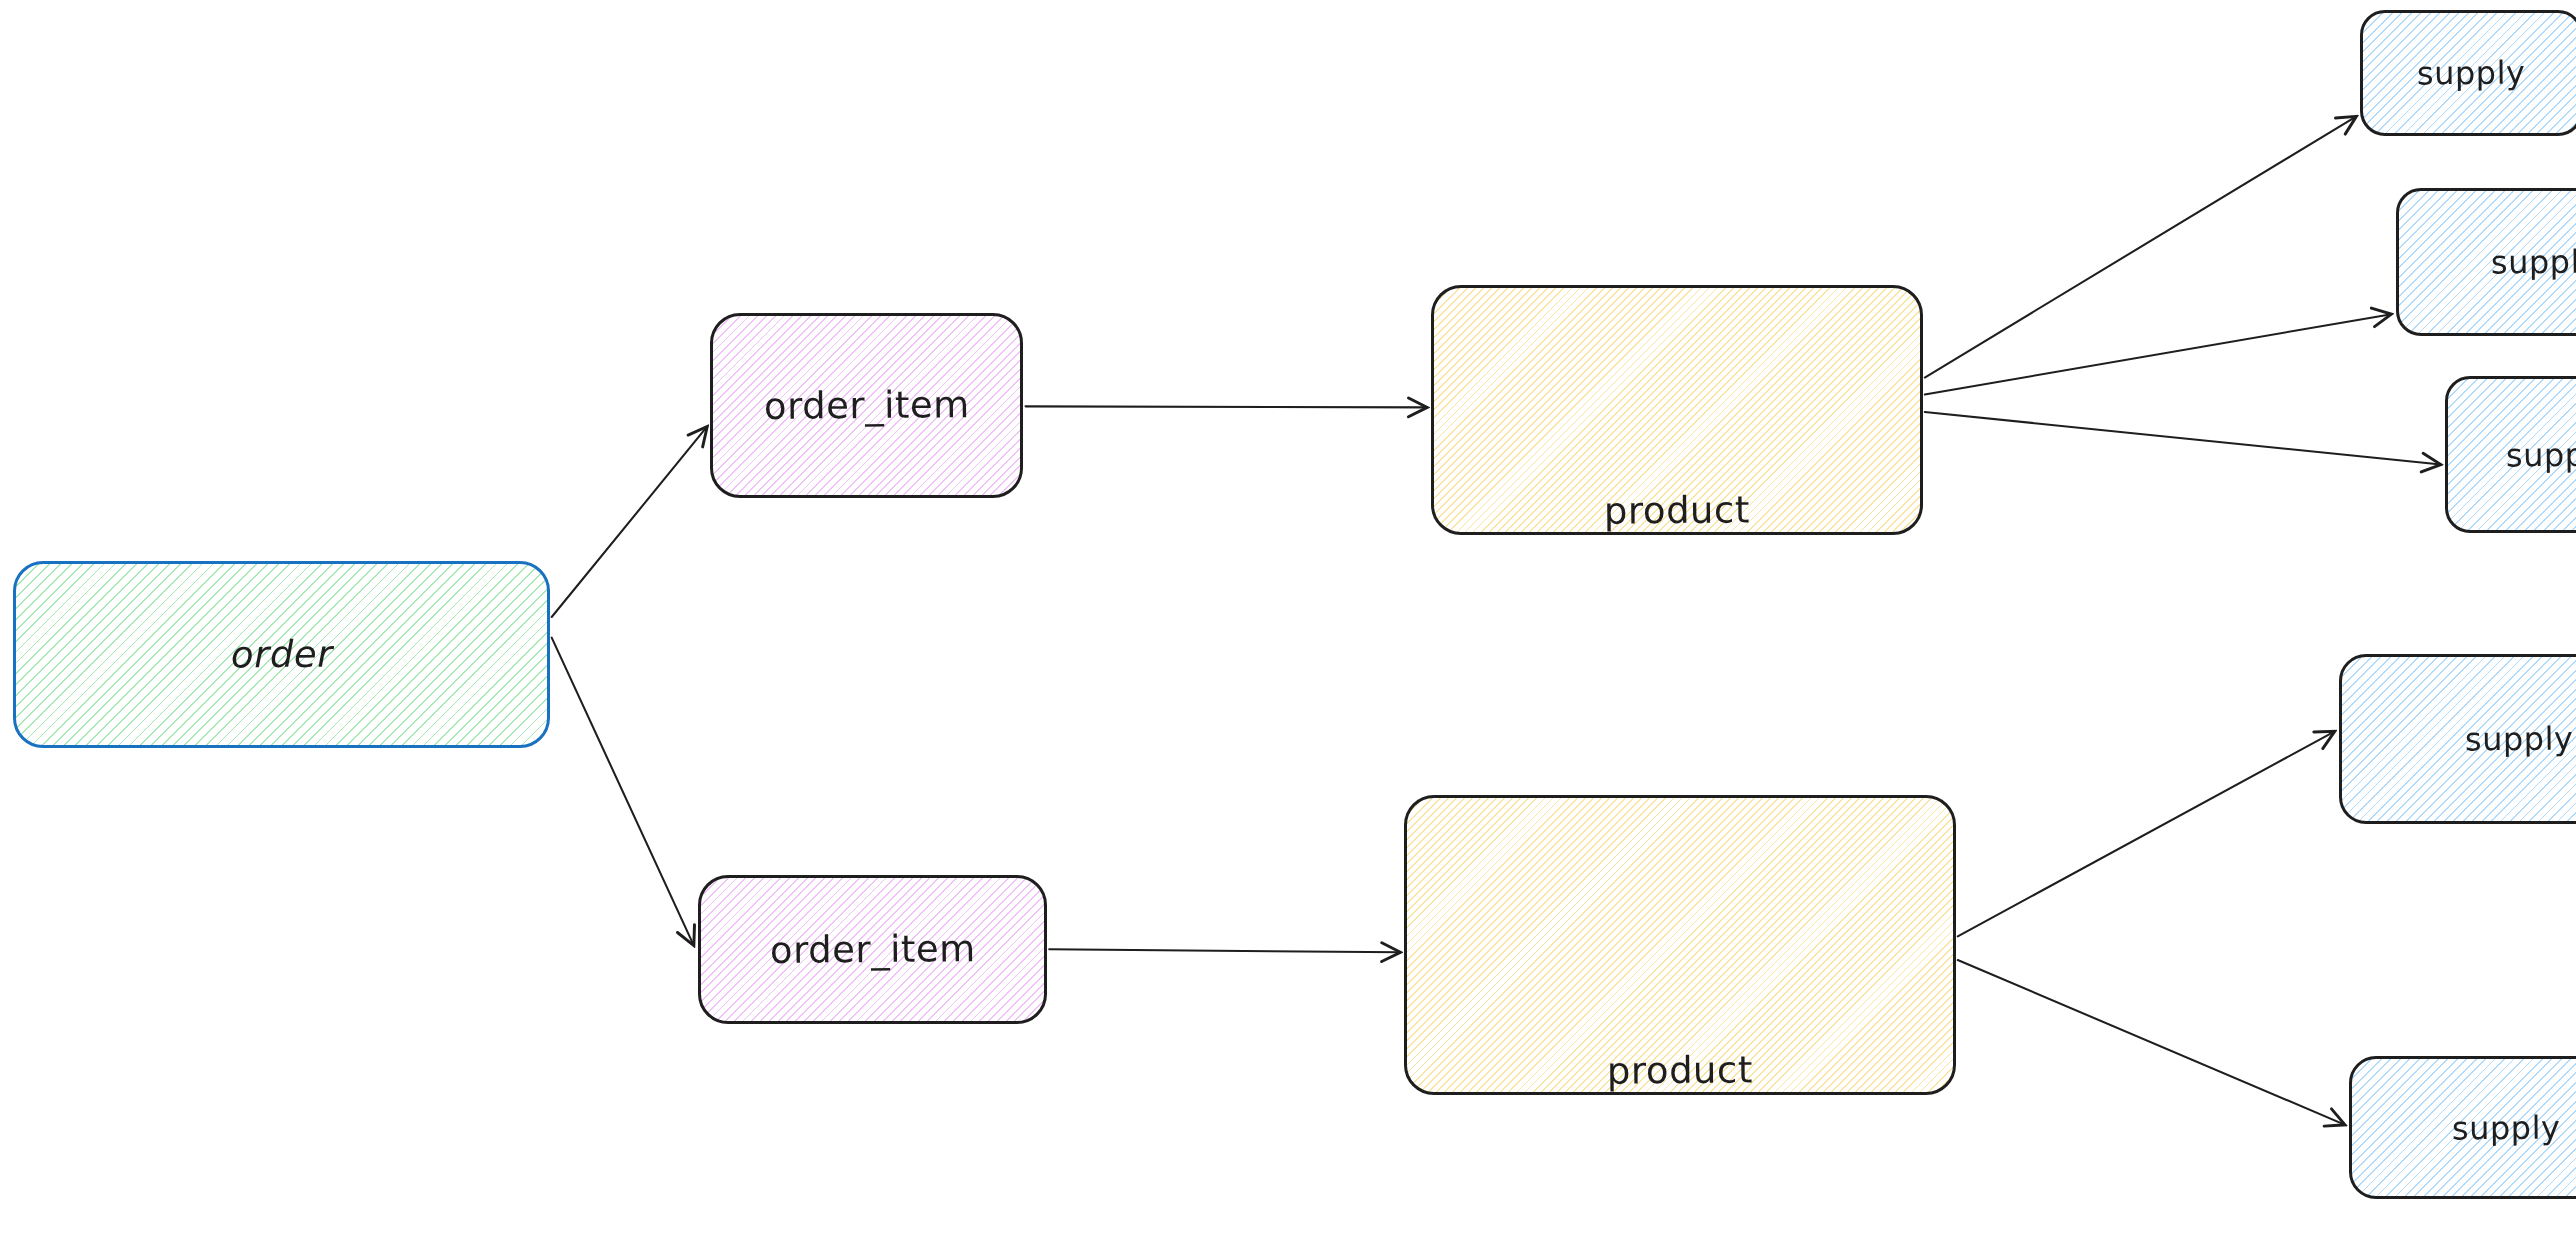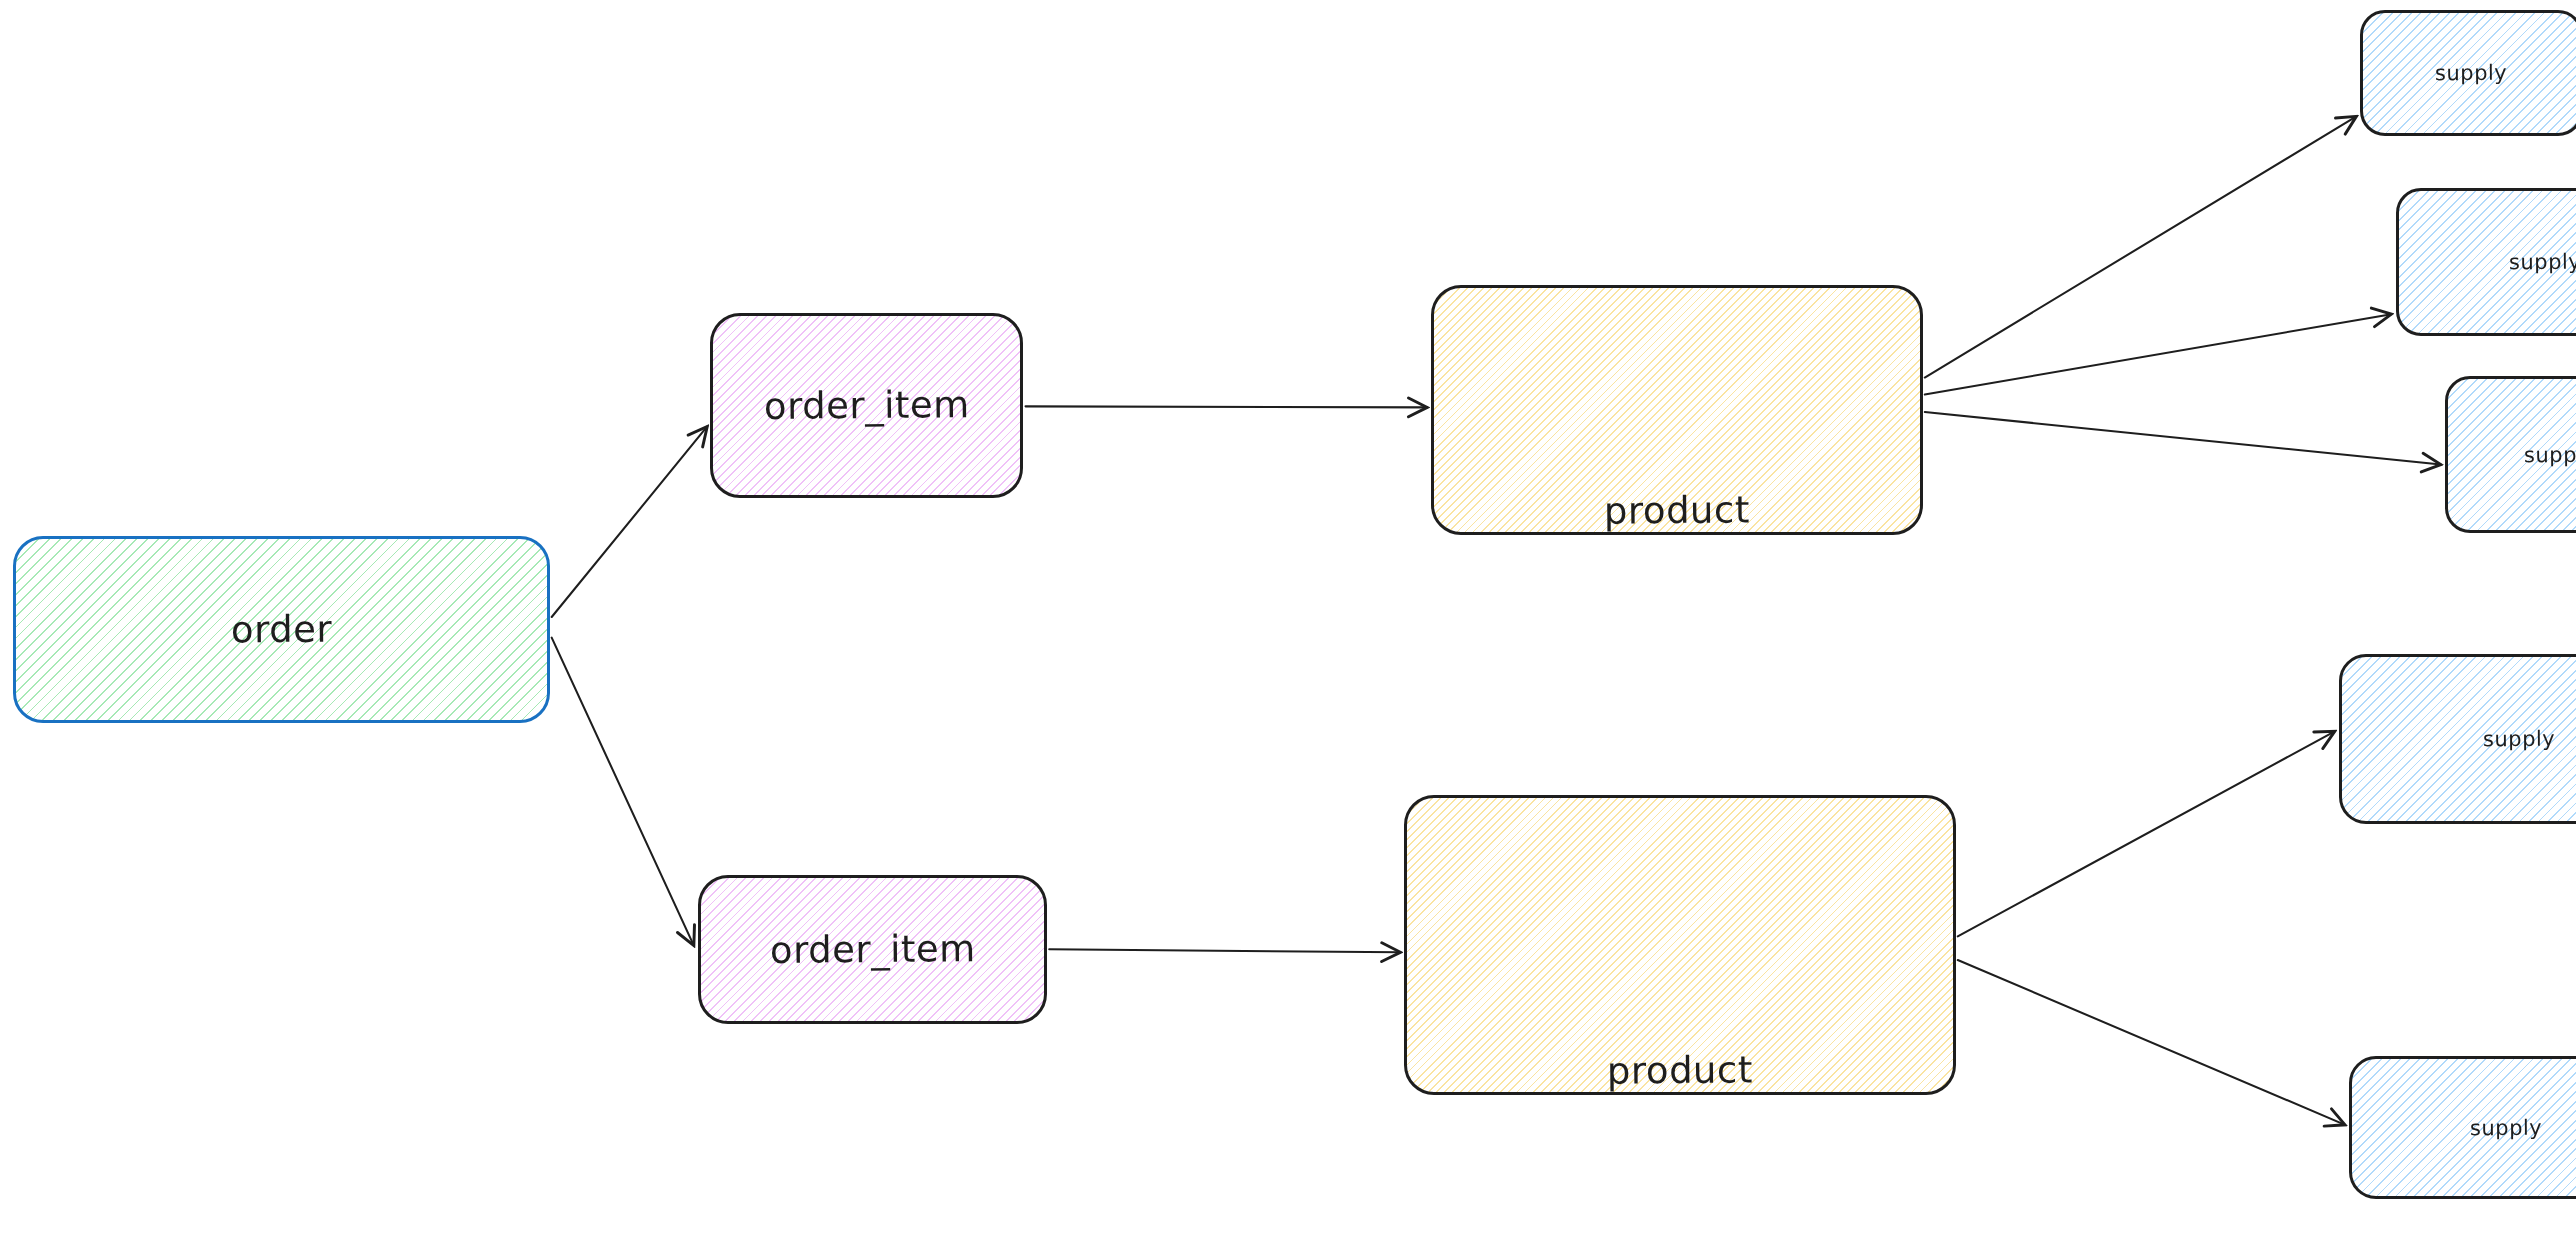--- a/index.html
+++ b/index.html
@@ -34,21 +34,21 @@
     justify-content: center;
     background-color: #ffffff;
   }
   .node .label {
     color: #1e1e1e;
     font-size: 37px;
     letter-spacing: 0.5px;
     white-space: nowrap;
     transform: rotate(-0.5deg);
   }
-  .node.small .label { font-size: 21px; }
+  .node.small .label { font-size: 32px; }
   
   .node.green {
     border-color: #1971c2;
     background-image: repeating-linear-gradient(135deg,
       rgba(119, 221, 142, 0.65) 0px, rgba(119, 221, 142, 0.65) 1.3px,
       transparent 1.3px, transparent 7.7px);
   }
   .node.violet {
     background-image: repeating-linear-gradient(135deg,
       rgba(233, 168, 245, 0.70) 0px, rgba(233, 168, 245, 0.70) 1.3px,
@@ -87,21 +87,21 @@
     <line class="arrow" x1="1070" y1="1238" x2="1346" y2="1836" marker-end="url(#chevron)"></line>
     <line class="arrow" x1="1990" y1="789" x2="2770" y2="791" marker-end="url(#chevron)"></line>
     <line class="arrow" x1="2036" y1="1843" x2="2718" y2="1849" marker-end="url(#chevron)"></line>
     <line class="arrow" x1="3736" y1="733" x2="4574" y2="226" marker-end="url(#chevron)"></line>
     <line class="arrow" x1="3736" y1="766" x2="4642" y2="610" marker-end="url(#chevron)"></line>
     <line class="arrow" x1="3736" y1="800" x2="4738" y2="902" marker-end="url(#chevron)"></line>
     <line class="arrow" x1="3800" y1="1818" x2="4532" y2="1420" marker-end="url(#chevron)"></line>
     <line class="arrow" x1="3800" y1="1864" x2="4552" y2="2184" marker-end="url(#chevron)"></line>
   </svg>
 
-  <div class="node green" style="left:13px; top:536px; width:537px; height:187px;">
+  <div class="node green" style="left:13px; top:561px; width:537px; height:187px;font-style:italic;">
     <span class="label">order</span>
   </div>
 
   <div class="node violet" style="left:710px; top:313px; width:313px; height:185px;">
     <span class="label">order_item</span>
   </div>
 
   <div class="node violet" style="left:698px; top:875px; width:349px; height:149px;">
     <span class="label">order_item</span>
   </div>

